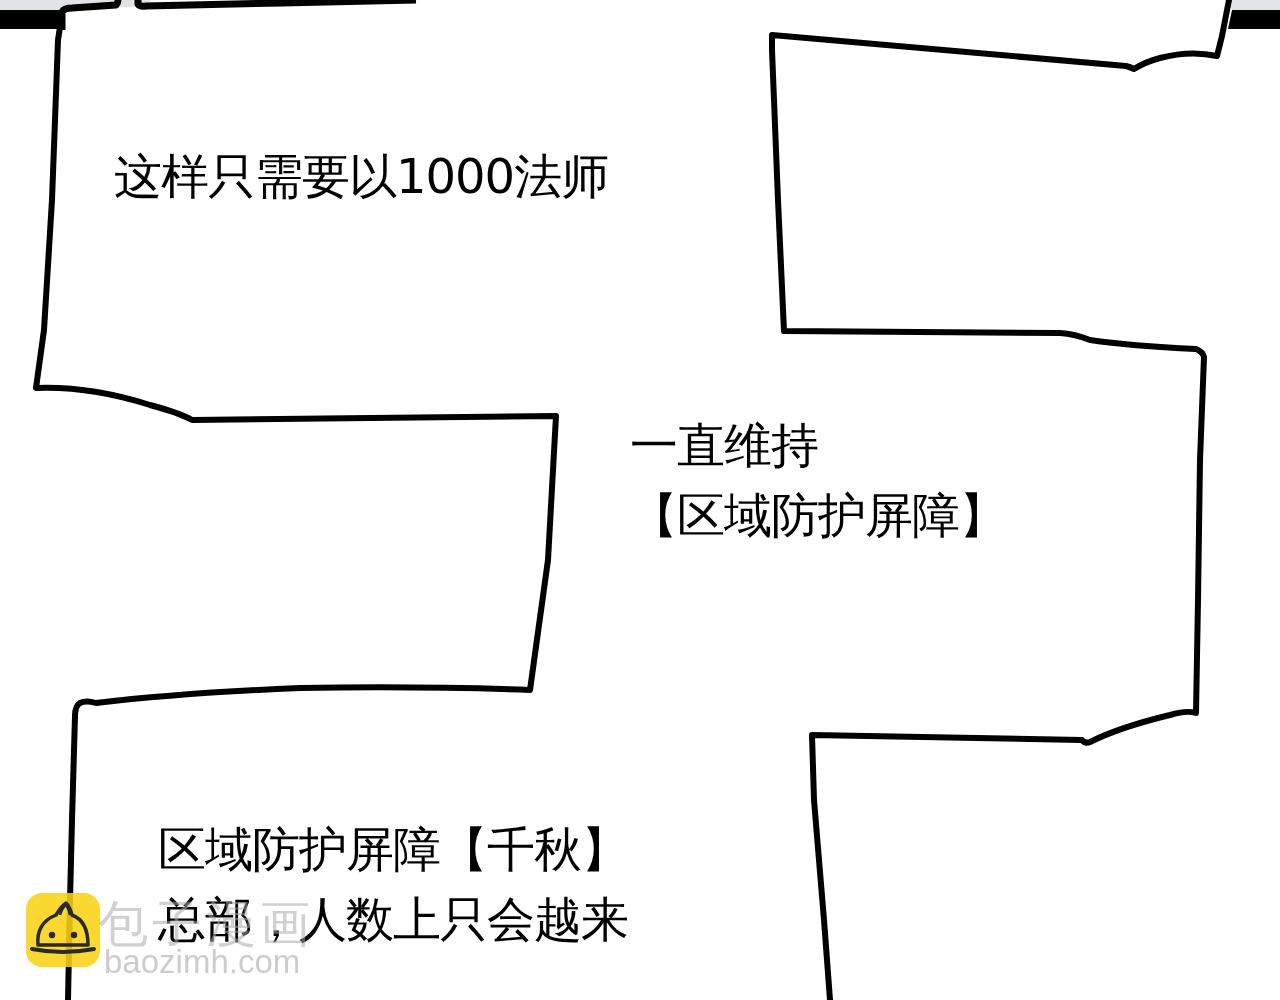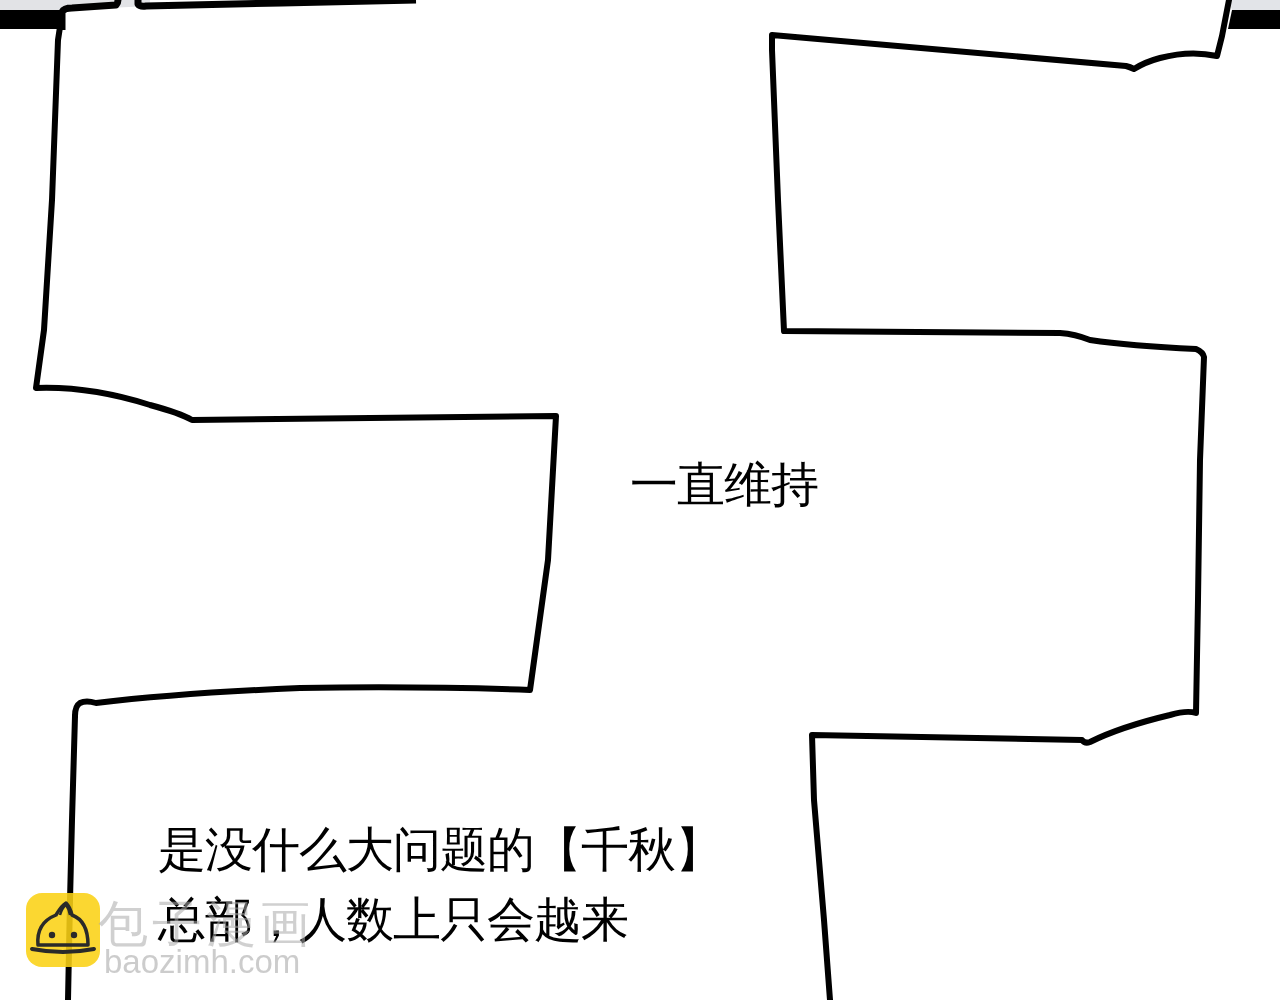--- a/index.html
+++ b/index.html
@@ -25,21 +25,21 @@
       position: absolute;
       font-family: "DejaVu Sans", "Liberation Sans", sans-serif;
       color: #000000;
       font-size: 48px;
       line-height: 70px;
       letter-spacing: -1px;
       white-space: nowrap;
     }
     .caption .line { display: block; }
     .cap-1 { left: 114px; top: 141px; }
-    .cap-2 { left: 630px; top: 449px; }
+    .cap-2 { left: 630px; top: 410px; }
     .cap-3 { left: 158px; top: 814px; }
 
     .watermark {
       position: absolute;
       left: 26px;
       top: 893px;
       width: 300px;
       height: 82px;
       pointer-events: none;
     }
@@ -123,28 +123,30 @@
              Q 1187 710 1170 715
              Q 1120 727 1090 742
              Q 1085 744 1082 740
              L 812 735
              L 814 800
              L 824 920
              L 830 1000" fill="none" stroke="#000" stroke-width="6" stroke-linejoin="round" stroke-linecap="round"></path>
   </svg>
 
   <div class="caption cap-1">
+    <span class="line">这样只需要以1000法师</span>
   </div>
 
   <div class="caption cap-2">
     <span class="line">一直维持</span>
+    <span class="line">【区域防护屏障】</span>
   </div>
 
   <div class="caption cap-3">
-    <span class="line">是没什么大问题的【千秋】</span>
+    <span class="line">区域防护屏障【千秋】</span>
     <span class="line">总部，人数上只会越来</span>
   </div>
 
   <div class="watermark">
     <div class="wm-logo">
       <svg width="74" height="74" viewBox="0 0 74 74">
         <path d="M 12 52 Q 10 30 30 22 Q 36 12 40 10 Q 44 14 46 22 Q 62 28 62 52 Z" fill="none" stroke="#2a2a2a" stroke-width="3.5" stroke-linejoin="round"></path>
         <path d="M 34 22 Q 36 15 40 12" fill="none" stroke="#2a2a2a" stroke-width="2.5"></path>
         <path d="M 44 22 Q 43 16 40 12" fill="none" stroke="#2a2a2a" stroke-width="2.5"></path>
         <circle cx="26" cy="42" r="3.2" fill="#2a2a2a"></circle>

